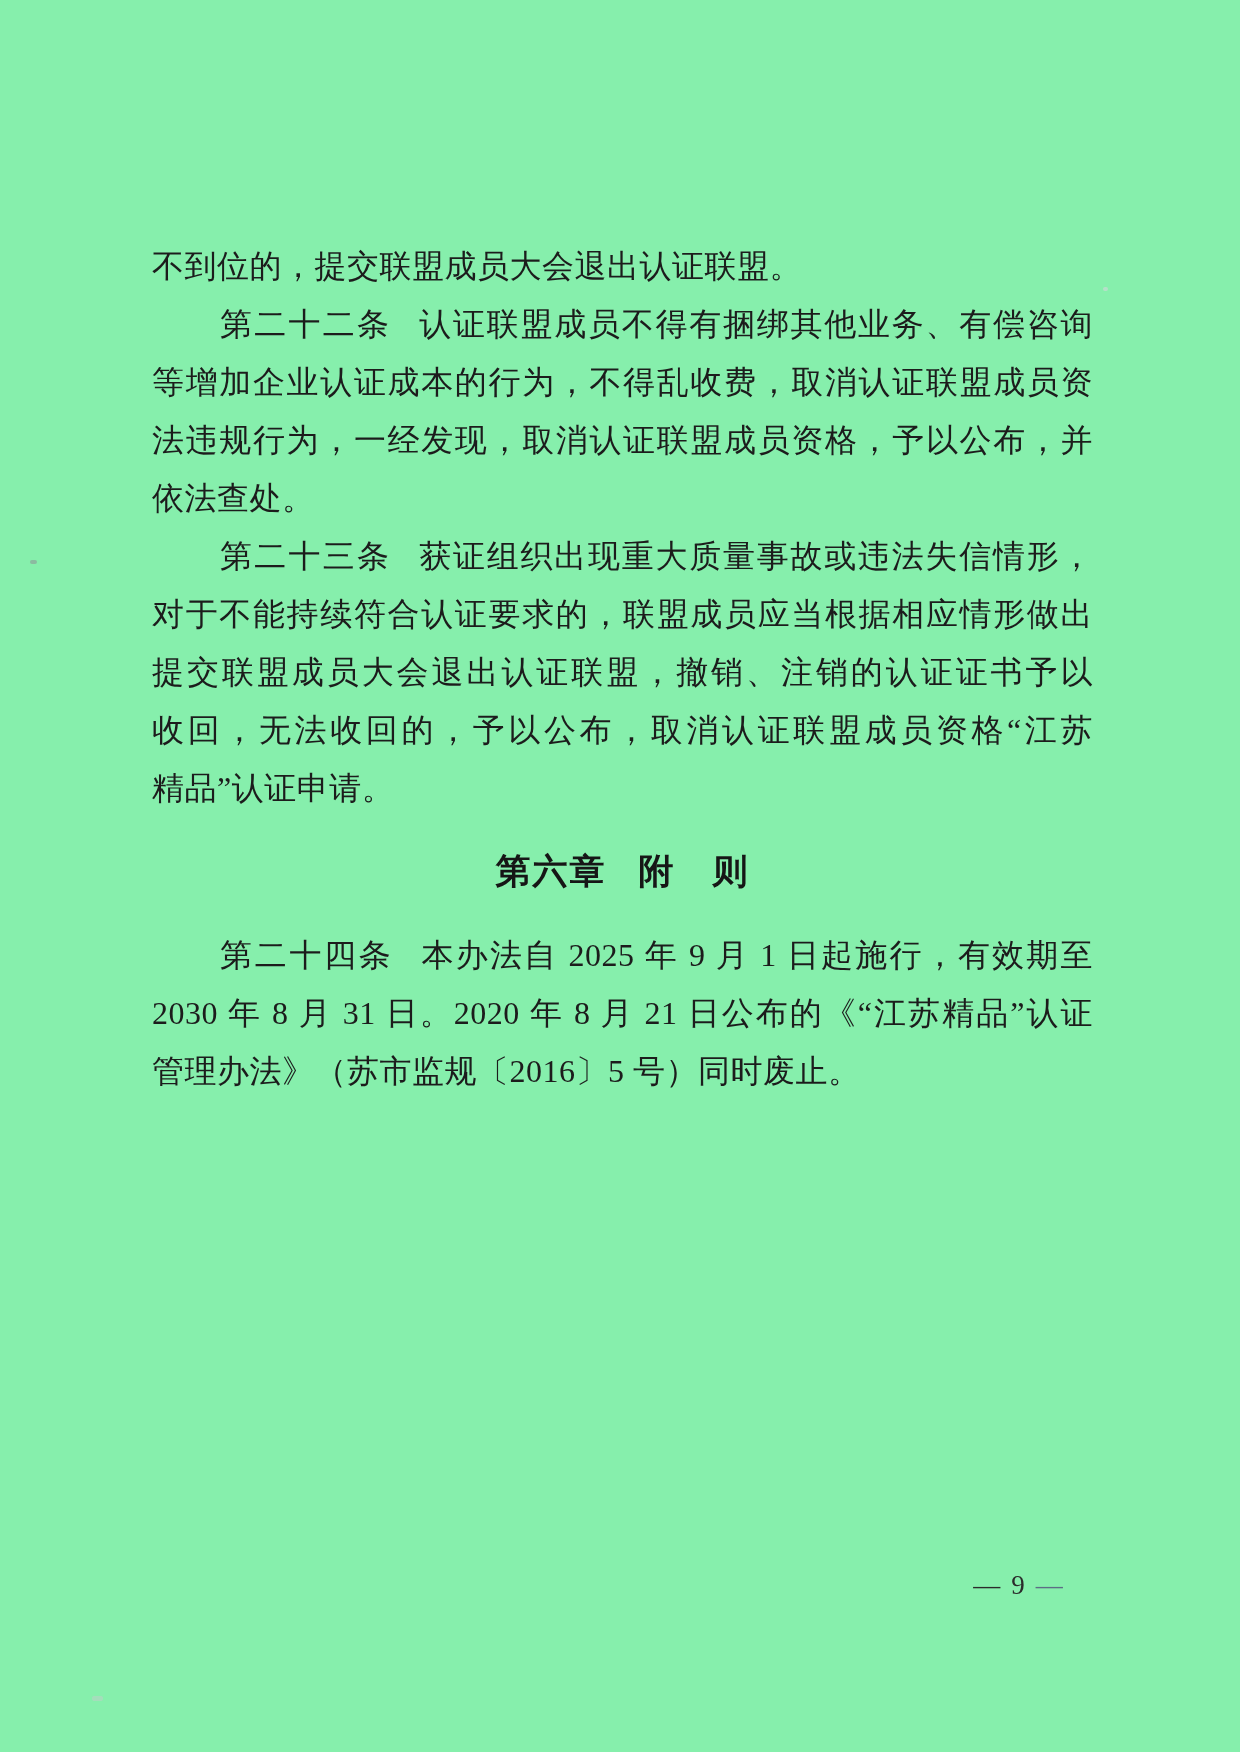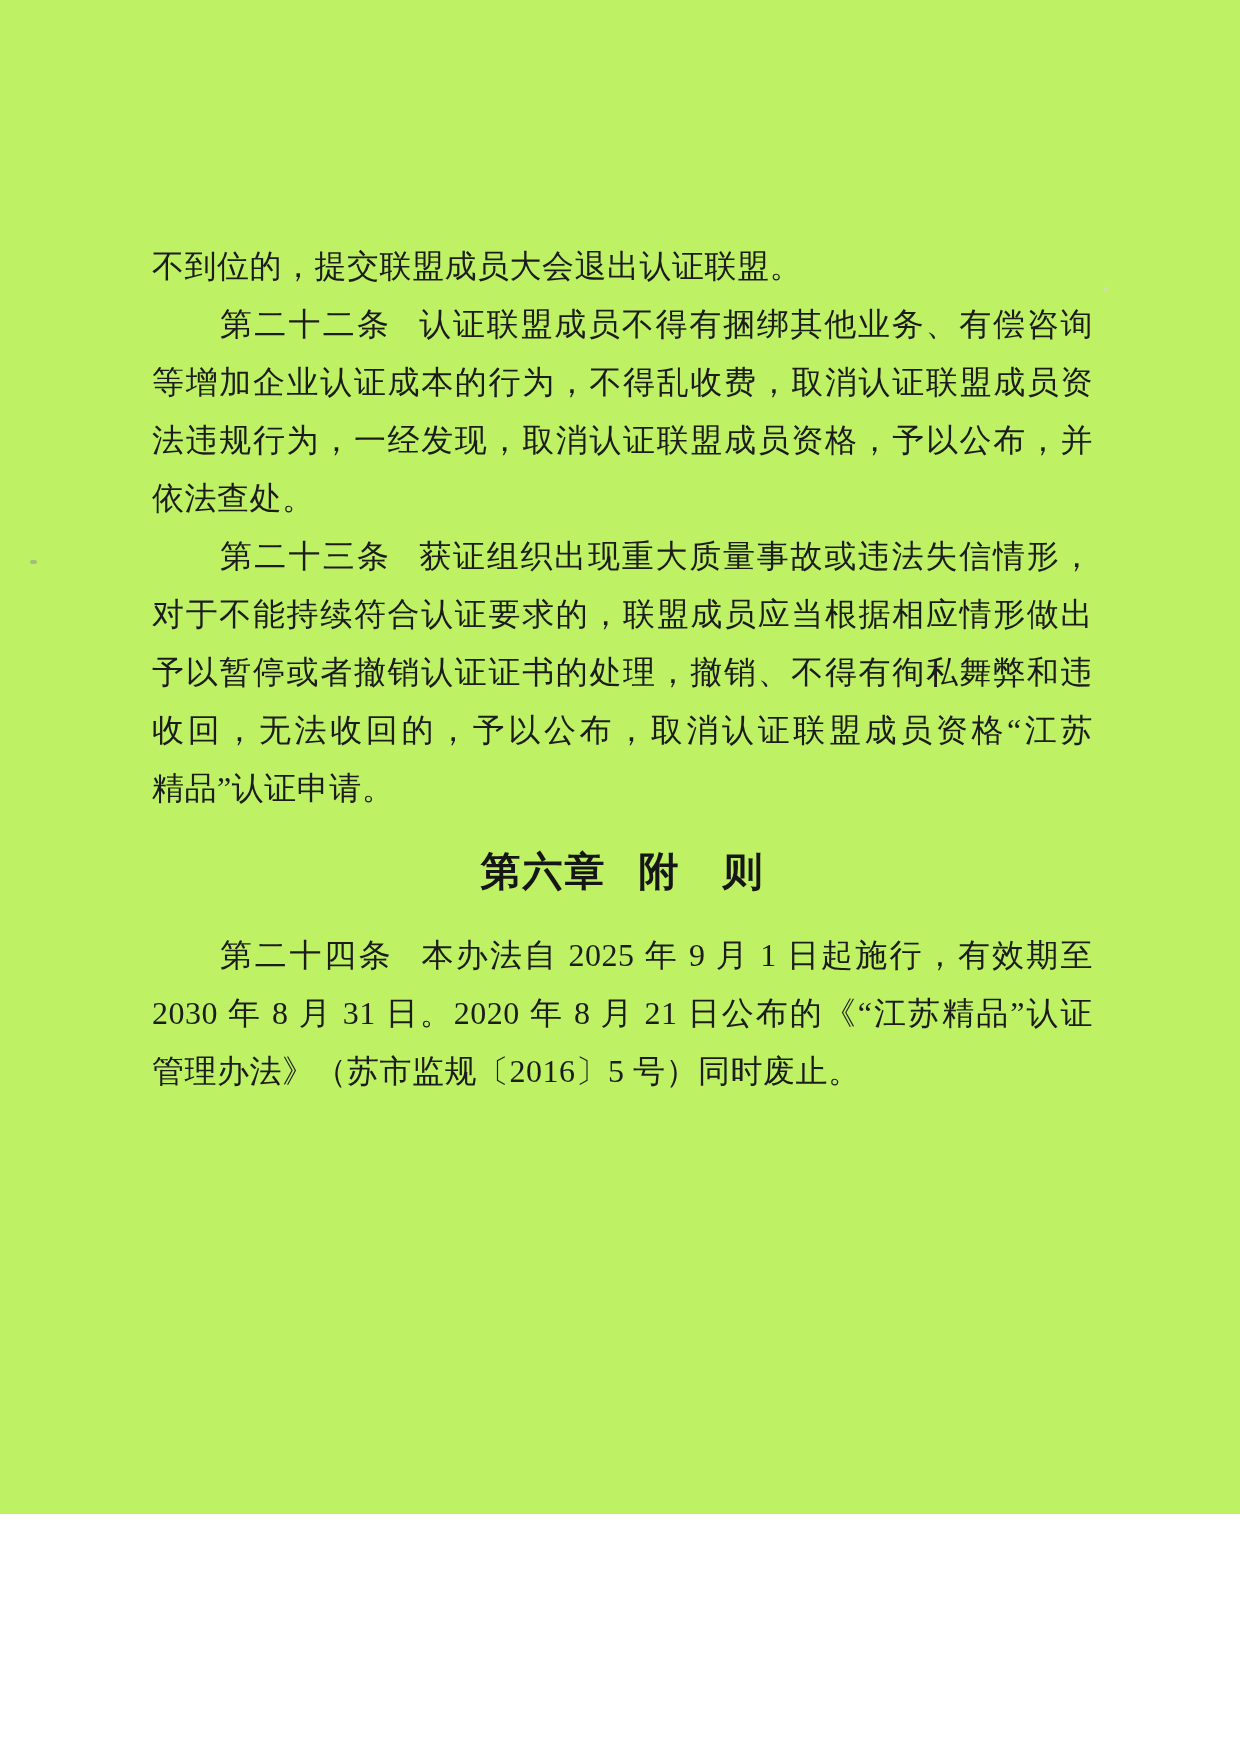--- a/index.html
+++ b/index.html
@@ -3,22 +3,22 @@
 <meta charset="utf-8">
 <style>
   html, body {
     margin: 0;
     padding: 0;
     background: #ffffff;
   }
   .sheet {
     position: relative;
     width: 1240px;
-    height: 1514px;
-    background: #bef264;
+    height: 1752px;
+    background: #86efac;
     overflow: hidden;
     font-family: "Liberation Serif", serif;
     color: #1c1c1c;
   }
   .text-block {
     position: absolute;
     left: 152px;
     top: 237px;
     width: 941px;
   }
@@ -43,21 +43,21 @@
     margin-right: 28px;
     letter-spacing: 1px;
   }
   .chapter-heading {
     margin: 25px 0 0 0;
     height: 58px;
     line-height: 58px;
     text-align: center;
     font-family: "Liberation Sans", sans-serif;
     font-weight: 700;
-    font-size: 40px;
+    font-size: 35px;
     letter-spacing: 2px;
     color: #161616;
   }
   .chapter-heading .chapter-num {
     margin-right: 32px;
   }
   .article-start-gap {
     margin-top: 26px;
   }
   .page-number {
@@ -94,21 +94,21 @@
       <span class="term">第二十二条</span><span>认证联盟成员不得有捆绑其他业务、有偿咨询</span>
     </div>
     <div class="line full">等增加企业认证成本的行为，不得乱收费，取消认证联盟成员资格</div>
     <div class="line full">法违规行为，一经发现，取消认证联盟成员资格，予以公布，并</div>
     <div class="line">依法查处。</div>
 
     <div class="line full indent">
       <span class="term">第二十三条</span><span>获证组织出现重大质量事故或违法失信情形，</span>
     </div>
     <div class="line full">对于不能持续符合认证要求的，联盟成员应当根据相应情形做出</div>
-    <div class="line full">予以暂停或者撤销认证证书的处理，撤销、不得有徇私舞弊和违</div>
+    <div class="line full">提交联盟成员大会退出认证联盟，撤销、注销的认证证书予以</div>
     <div class="line full">收回，无法收回的，予以公布，取消认证联盟成员资格“江苏</div>
     <div class="line">精品”认证申请。</div>
 
     <h2 class="chapter-heading">
       <span class="chapter-num">第六章</span><span>附　则</span>
     </h2>
 
     <div class="line full indent article-start-gap">
       <span class="term">第二十四条</span><span>本办法自 2025 年 9 月 1 日起施行，有效期至</span>
     </div>

